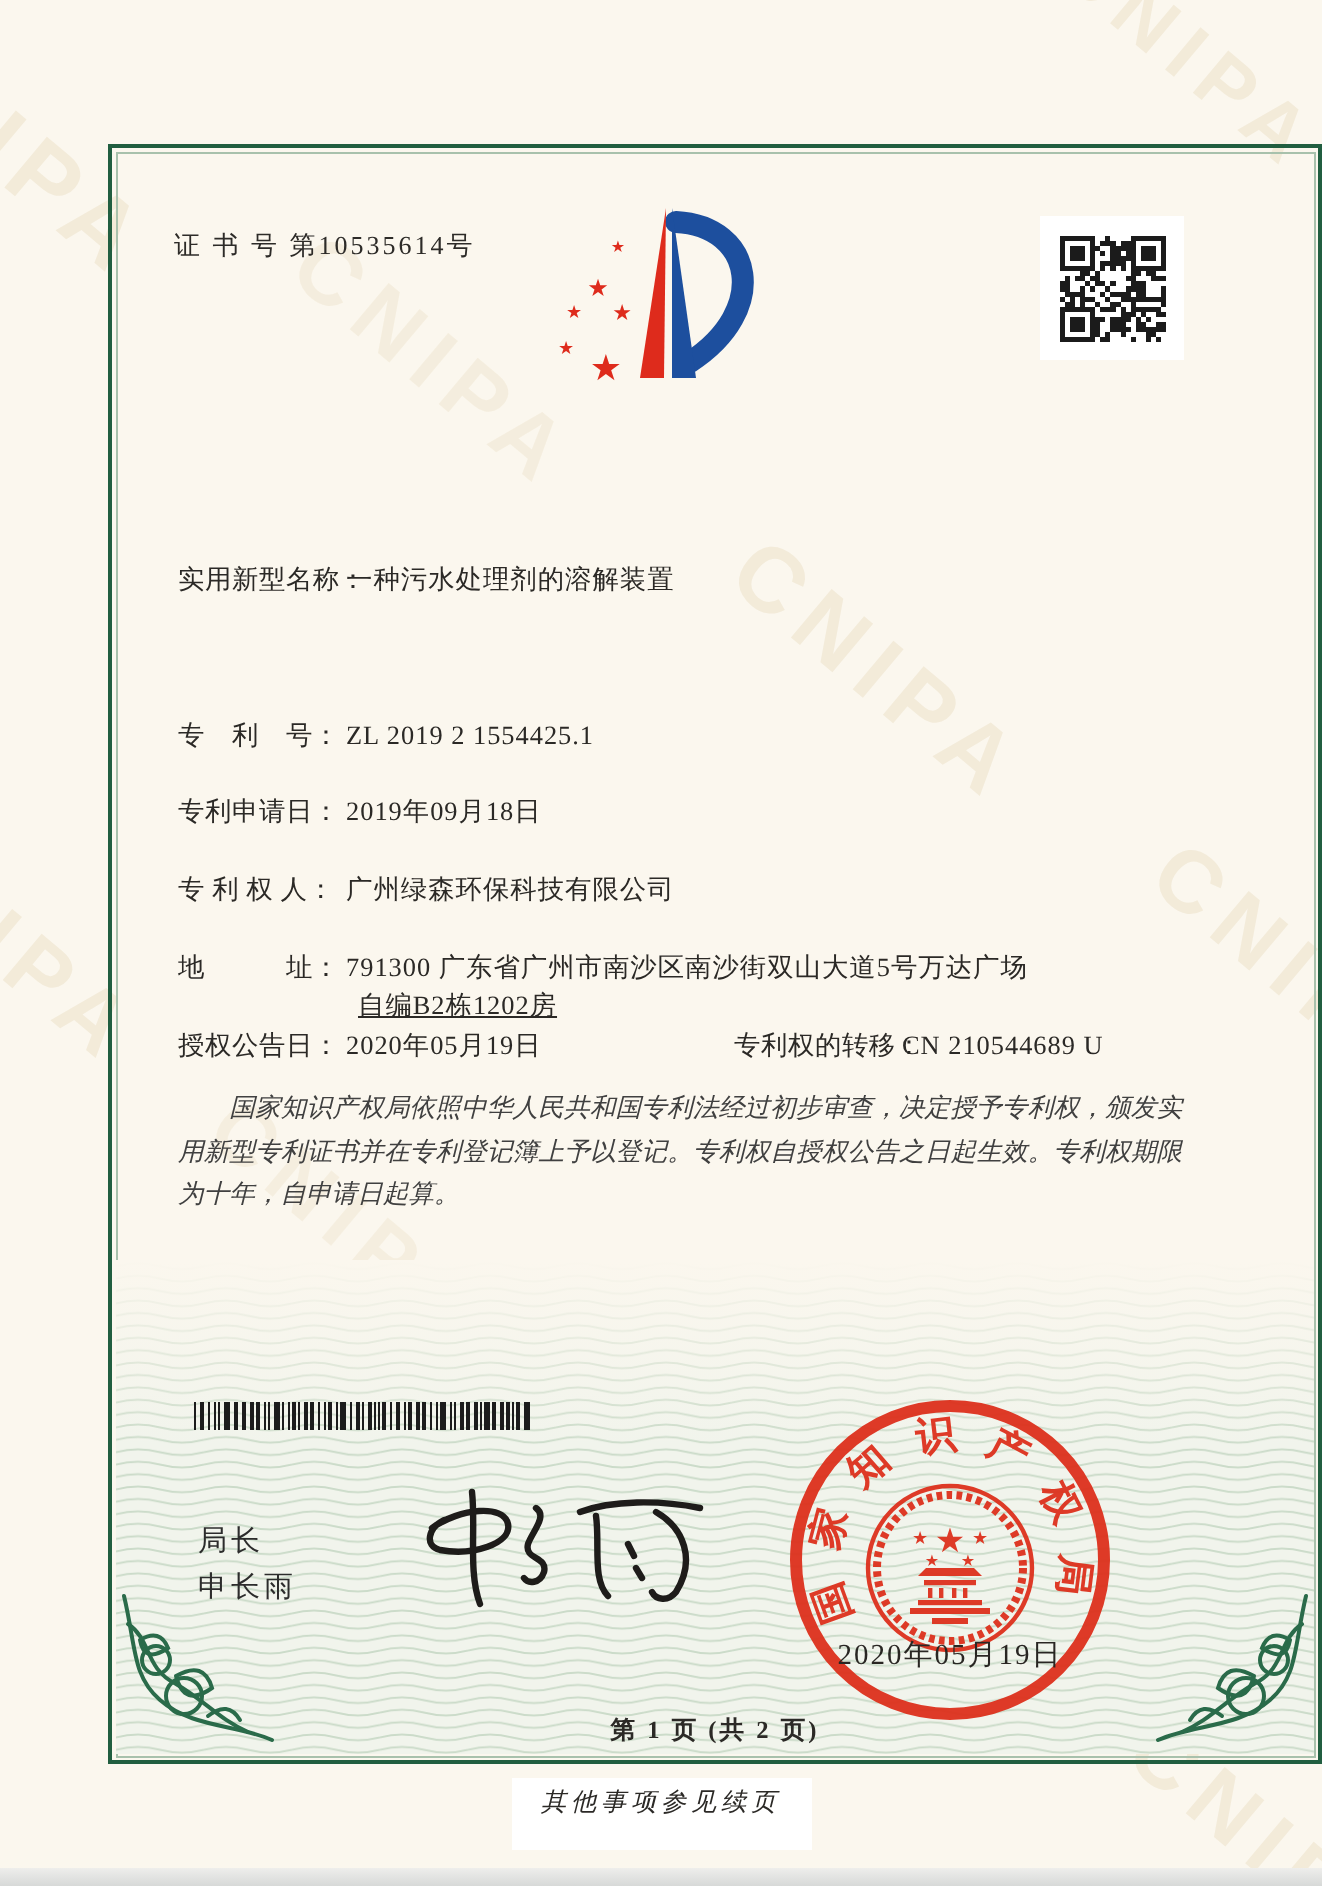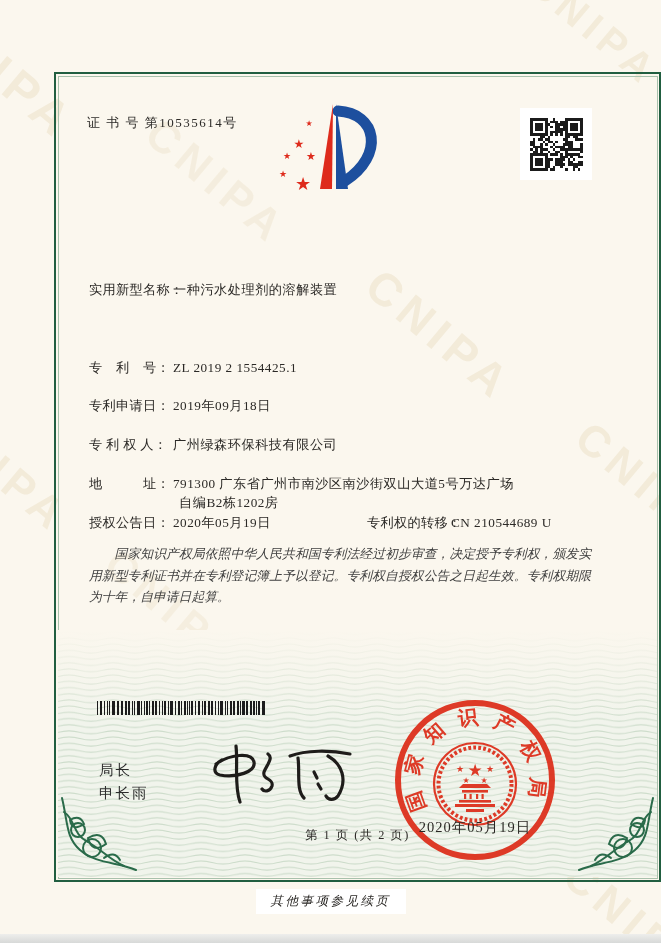--- a/index.html
+++ b/index.html
@@ -15,34 +15,34 @@
   .certno{position:absolute;left:31px;top:40px;font-size:13px;letter-spacing:1.5px;color:#2d2b28;}
   .logo{position:absolute;left:222px;top:24px;}
   .qrbox{position:absolute;left:464px;top:34px;width:72px;height:72px;background:#ffffff;
          display:flex;align-items:center;justify-content:center;}
   .title{position:absolute;left:0;right:0;top:124px;text-align:center;font-size:33px;font-weight:700;
          letter-spacing:4px;color:#17140f;}
   .row{position:absolute;left:33px;font-size:13.2px;letter-spacing:.3px;white-space:nowrap;color:#2b2926;}
   .row .lbl{display:inline-block;width:84px;}
   .row .val{letter-spacing:.5px;}
   .addrval{display:inline-block;vertical-align:top;line-height:18.5px;white-space:normal;width:400px;}
-  .addr2{margin-left:6px;}
+  .addr2{margin-left:6px;text-decoration:underline;}
   .grant2{position:absolute;left:278px;top:0;}
   .paras{position:absolute;left:33px;top:470px;width:502px;font-size:12.8px;line-height:21.6px;
          color:#404040;font-style:italic;text-align:justify;}
   .paras p{margin:0;text-indent:2em;}
   .barcode{position:absolute;left:41px;top:627px;width:170px;height:14px;}
-  .signer{position:absolute;left:43px;top:686px;font-family:Liberation Mono, monospace;
+  .signer{position:absolute;left:43px;top:686px;font-family:Liberation Serif, serif;
           font-size:14.5px;letter-spacing:2px;line-height:23px;color:#2c2c2c;}
   .sig{position:absolute;left:146px;top:668px;}
   .seal{position:absolute;left:333px;top:620px;opacity:.94;}
-  .pageinfo{position:absolute;left:0;right:0;top:753px;text-align:center;font-size:12.3px;
-            letter-spacing:1.5px;color:#2b2926;}
+  .pageinfo{position:absolute;left:0;right:0;top:783px;text-align:center;font-size:12.3px;
+            letter-spacing:1.5px;color:#2b2926;font-weight:bold;}
   .contnote{position:absolute;left:0;right:0;top:889px;text-align:center;}
-  .contnote span{display:inline-block;background:#ffffff;padding:4px 15px 4px;font-size:12.5px;
+  .contnote span{display:inline-block;background:#ffffff;padding:4px 15px 15px;font-size:12.5px;
             letter-spacing:2.5px;color:#2b2926;font-style:italic;}
   .bottomstrip{position:absolute;left:0;right:0;bottom:0;height:9px;
             background:linear-gradient(#eeeeec,#d7d9d8);}
   svg text{font-family:"DejaVu Sans","Liberation Sans",sans-serif;}
   svg .sealchar{font-family:"Liberation Serif","DejaVu Serif",serif;}
 </style>
 </head>
 <body>
 
 <div class="page">

